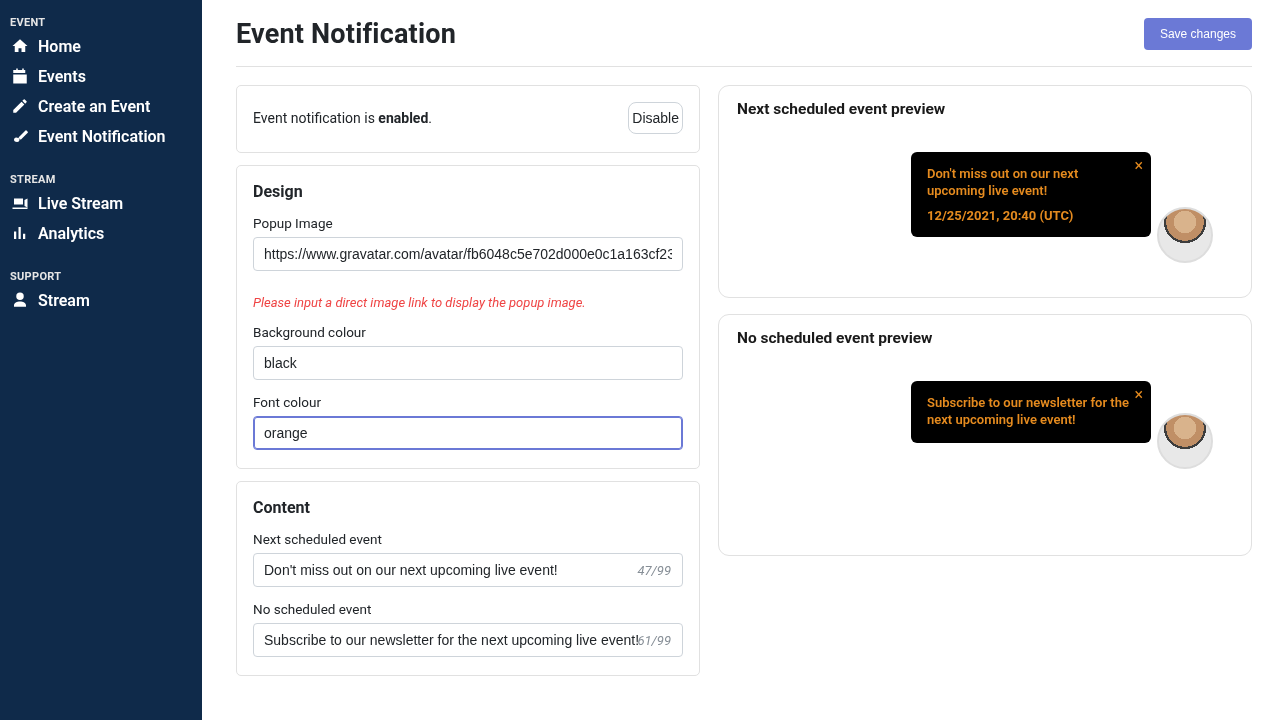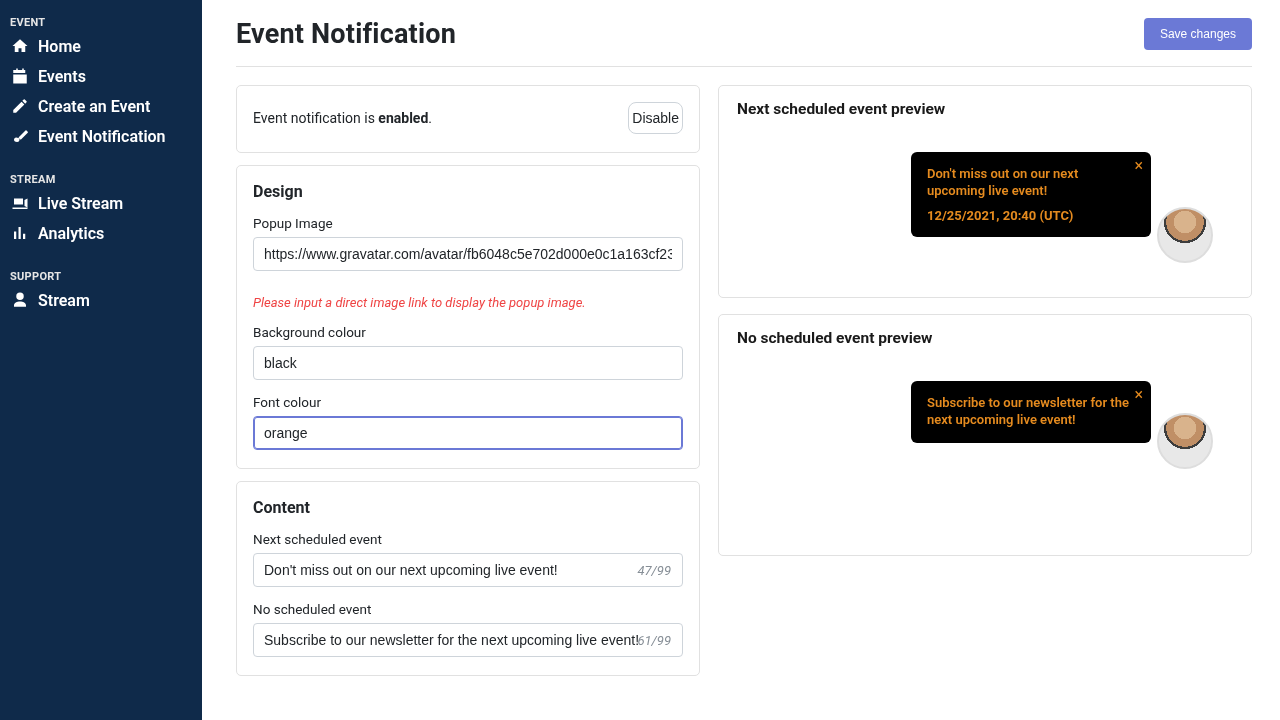--- a/index.html
+++ b/index.html
@@ -146,21 +146,21 @@
     top: 50%;
     transform: translateY(-50%);
     font-size: 13px;
     color: #868e96;
     pointer-events: none;
     font-style: italic;
   }
 
   .preview-card {
     border: 1px solid #e1e1e1;
-    border-radius: 5px;
+    border-radius: 11px;
     background: #fff;
     padding: 14px 18px 60px 18px;
   }
   .preview-title {
     font-size: 15.5px;
     font-weight: 700;
     color: #1a1a1a;
   }
   .preview-body {
     margin-top: 34px;

